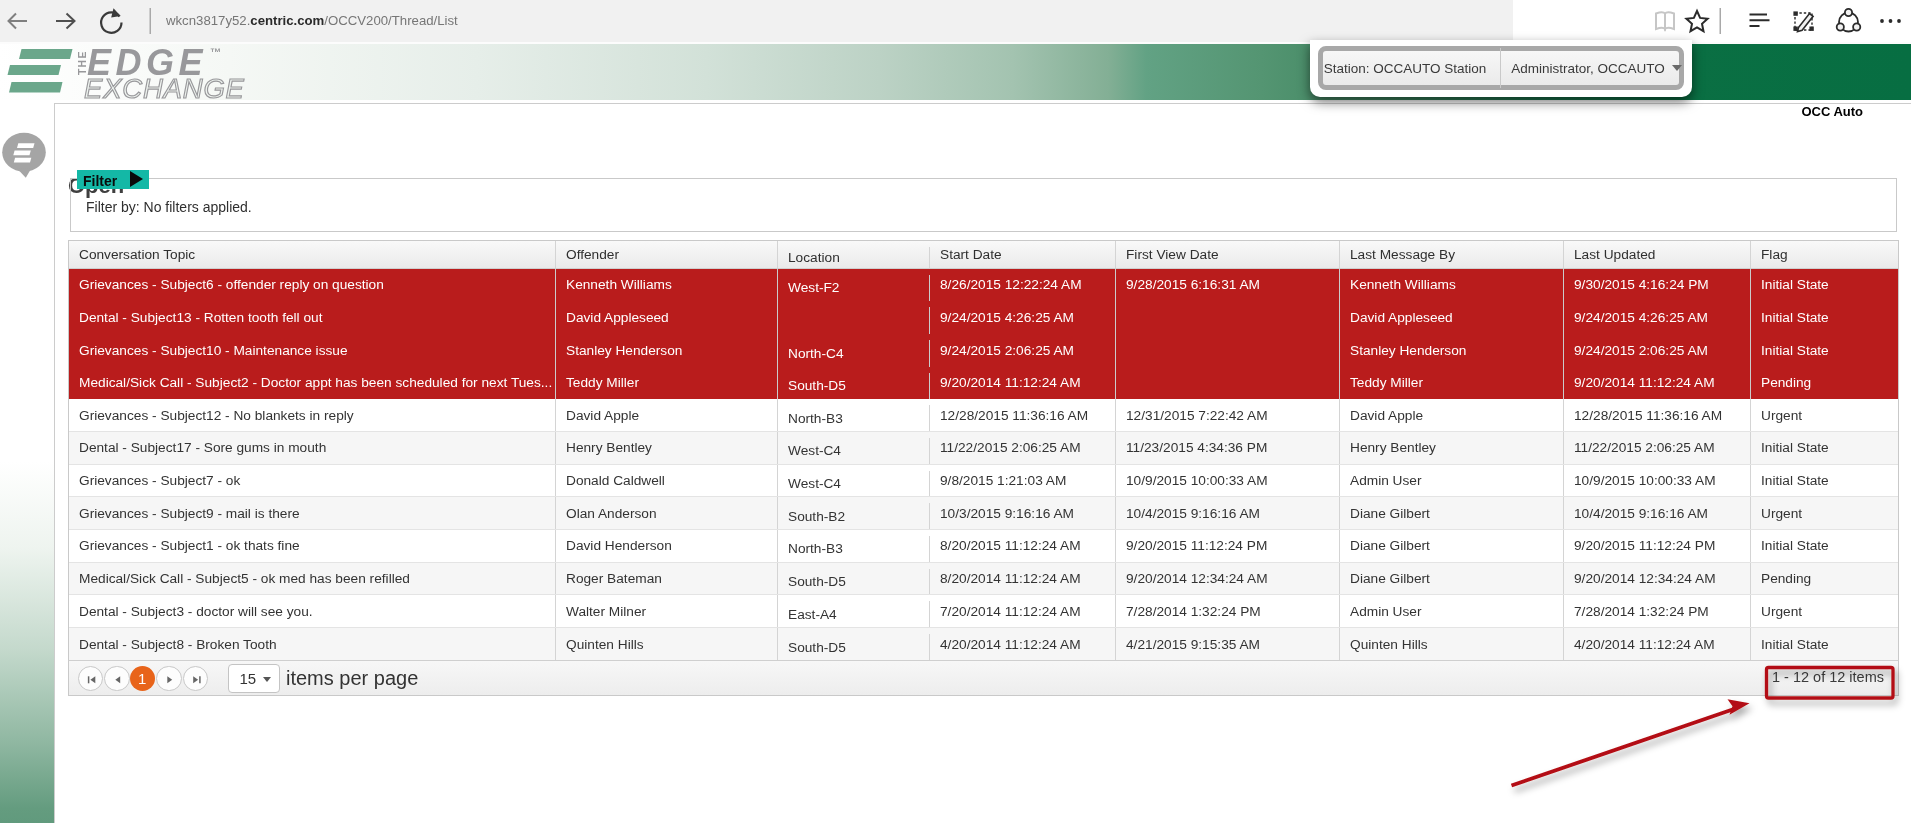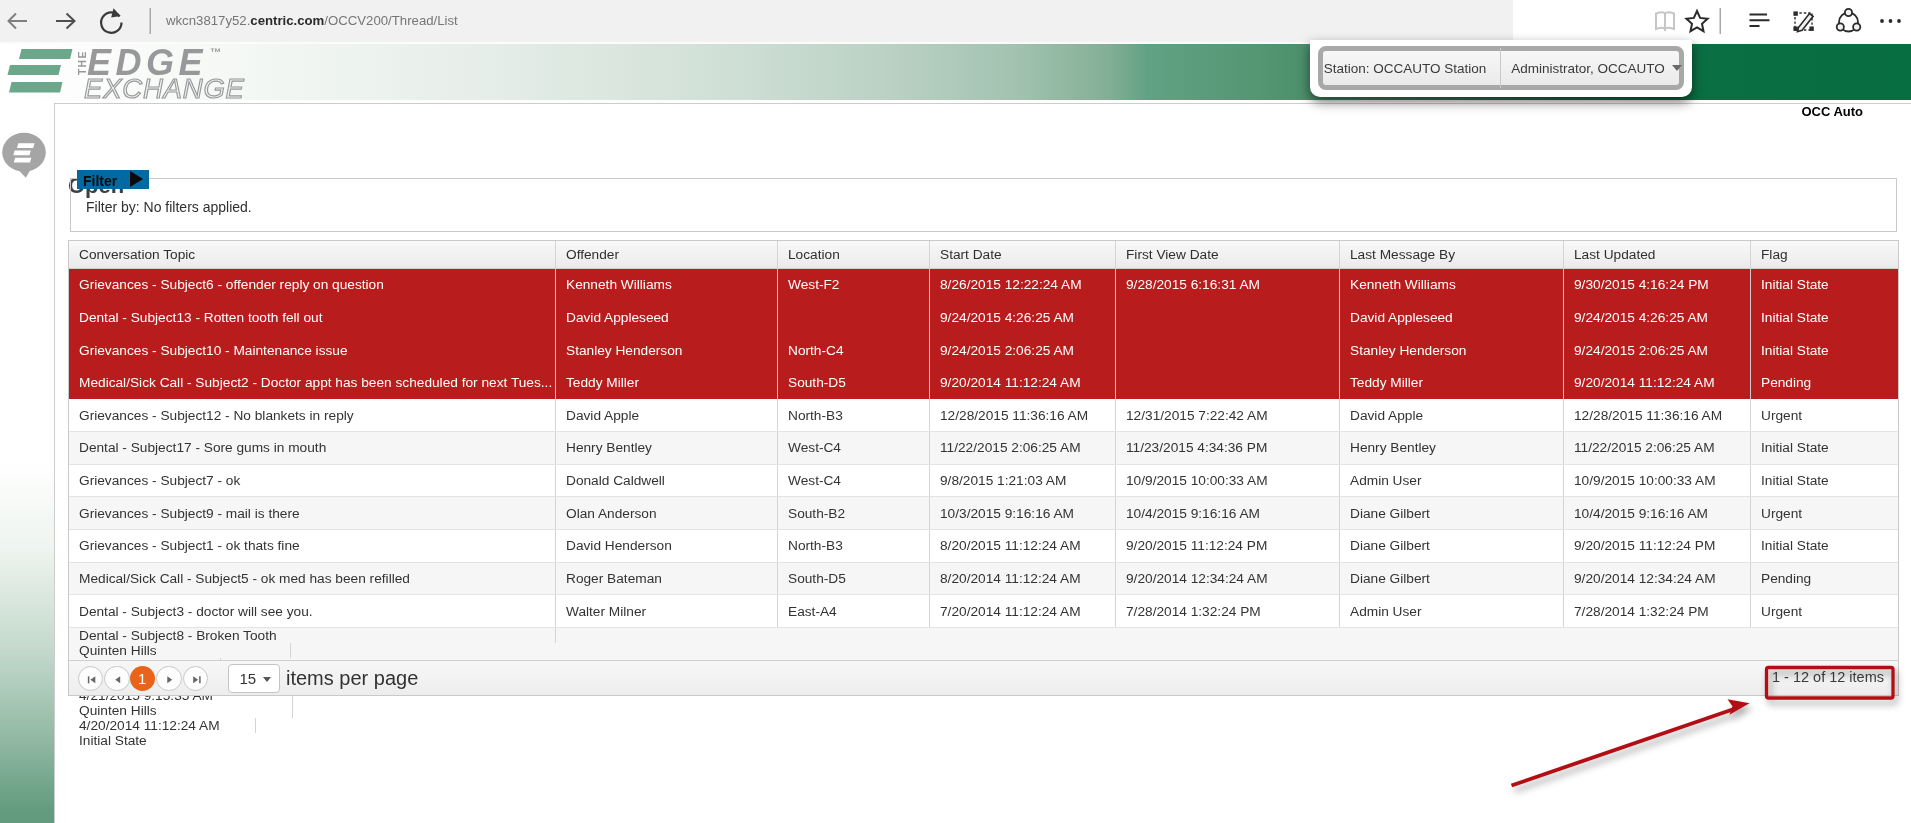--- a/index.html
+++ b/index.html
@@ -24,42 +24,42 @@
   background:linear-gradient(180deg,#ffffff 0%,#ffffff 50%,#eef4ef 62%,#c4d9cc 76%,
     #8fb7a1 89%,#649c7f 98%,#619a7d 100%); }
 
 #panel { position:absolute; left:54px; top:103px; width:1857px; height:720px;
   border-left:1px solid #cccccc; border-top:1px solid #cccccc; background:#fff; }
 #occauto { position:absolute; left:1700px; top:104px; width:163px; text-align:right;
   font-size:13px; font-weight:700; color:#000; }
 #open { position:absolute; left:68px; top:145px; font-size:22px; font-weight:700; color:#3f3f3f;margin-top:28px; }
 #fieldset { position:absolute; left:70px; top:178px; width:1827px; height:54px;
   border:1px solid #c9c9c9; }
-#flegend { position:absolute; left:77px; top:170px; background:#0369a1; padding:0 6px;
+#flegend { position:absolute; left:77px; top:170px; background:#14b8a6; padding:0 6px;
   font-size:14px; font-weight:700; color:#0a0a0a; }
 #flegend .tri { display:inline-block; width:0; height:0; border-left:13px solid #0a0a0a;
   border-top:8px solid transparent; border-bottom:8px solid transparent; margin-left:9px;
   position:relative; top:1px;}
 #filterby { position:absolute; left:86px; top:199px; font-size:14px; color:#2f2f2f; }
 
 #grid { position:absolute; left:68px; top:240px; width:1831px;
   border:1px solid #c9c9c9; font-size:13.7px; color:#333; }
 .trow { display:flex; width:1829px; height:32.7px; }
 .trow > div { flex:none; padding:0 0 0 10px; display:flex; align-items:center;
   border-right:1px solid #d4d4d4; white-space:nowrap; overflow:hidden; }
 .trow > div:last-child { border-right:none; }
-.c0{width:487px;} .c1{width:222px;} .c2{width:152px;} .c3{width:186px;}
+.c0{width:487px;} .c1{width:222px;} .c2{width:152px;margin-top:6px;} .c3{width:186px;}
 .c4{width:224px;} .c5{width:224px;} .c6{width:187px;} .c7{width:148px;}
 #ghdr { height:27.5px; background:linear-gradient(#f9f9f9,#eaeaea);
   border-bottom:1px solid #cfcfcf; color:#2f2f2f; }
 .orow { background:#b91c1c; color:#fff; }
 .orow > div { border-right:1px solid #cbcbcb; }
 .wrow { background:#fff; border-bottom:1px solid #e4e4e4; }
 .arow { background:#f6f6f6; border-bottom:1px solid #e4e4e4; }
-.wrow:last-of-type, .arow:last-of-type { border-bottom:none;flex-direction:column; }
+.wrow:last-of-type, .arow:last-of-type { border-bottom:none; }
 
 #pager { position:absolute; left:68px; top:660.4px; width:1831px; height:35.6px;
   border:1px solid #c9c9c9; border-top:1px solid #cfcfcf;
   background:linear-gradient(#f7f7f7,#ededed); }
 .pbtn { position:absolute; top:4.6px; width:25.5px; height:25.5px; border-radius:50%;
   border:1px solid #c8c8c8; background:#fdfdfd; }
 .pbtn svg { position:absolute; left:0; top:0; }
 #pcur { position:absolute; top:4.6px; left:60.5px; width:25.5px; height:25.5px; border-radius:50%;
   background:#e8641a; color:#fff; font-size:15px; text-align:center; line-height:25.5px; }
 #psel { position:absolute; left:158.5px; top:2.8px; width:52px; height:28.5px;

